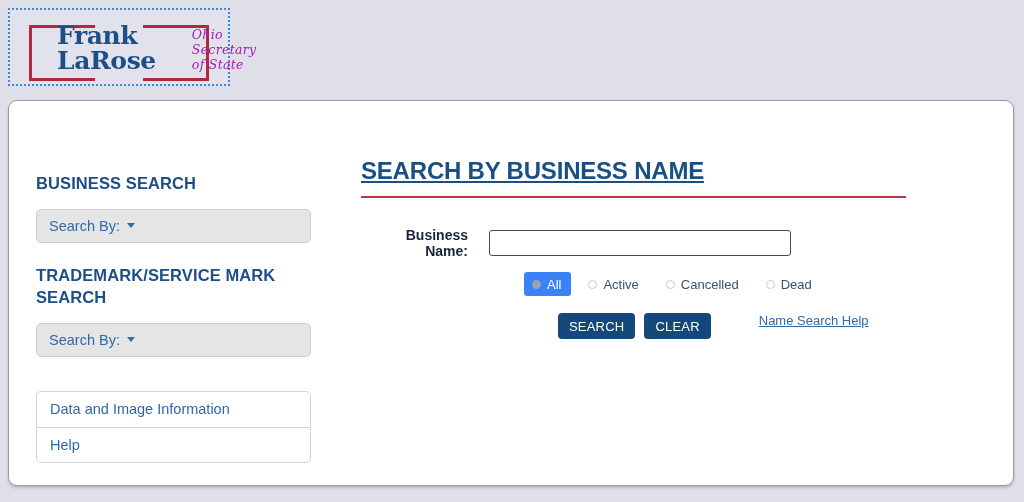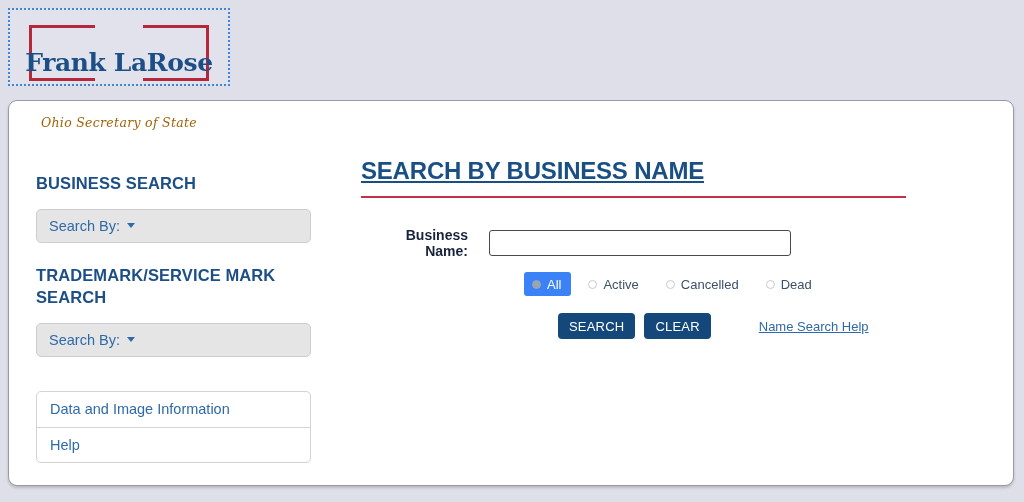--- a/index.html
+++ b/index.html
@@ -35,21 +35,21 @@
     flex-direction: column;
     align-items: center;
     justify-content: center;
   }
 
   #logo-inner {
     position: relative;
     width: 196px;
     height: 64px;
     display: flex;
-    flex-direction: column;
+    flex-direction: row;
     align-items: center;
     justify-content: flex-start;
     gap: 36px;
   }
 
   
   .bracket {
     position: absolute;
     border-color: #b4283c;
     border-style: solid;
@@ -92,21 +92,21 @@
     line-height: 1;
     margin-top: 1px;
     z-index: 3;
     position: relative;
   }
 
   #logo-sub {
     font-family: "DejaVu Serif", serif;
     font-style: italic;
     font-size: 12.5px;
-    color: #a16207;
+    color: #a21caf;
     margin-top: 4px;
     letter-spacing: 0.3px;
     z-index: 3;
     position: relative;
   }
 
   
   #main-card {
     position: absolute;
     left: 8px;
@@ -279,21 +279,20 @@
     font-size: 13px;
     color: #3c5169;
   }
   .radio-opt.selected .radio-text {
     color: #ffffff;
   }
 
   
   #actions-row {
     display: flex;
-    align-items: center;
     margin-top: 17px;
     margin-left: 197px;
   }
 
   .action-btn {
     background: #14487a;
     color: #ffffff;
     border: none;
     border-radius: 4px;
     height: 26px;

